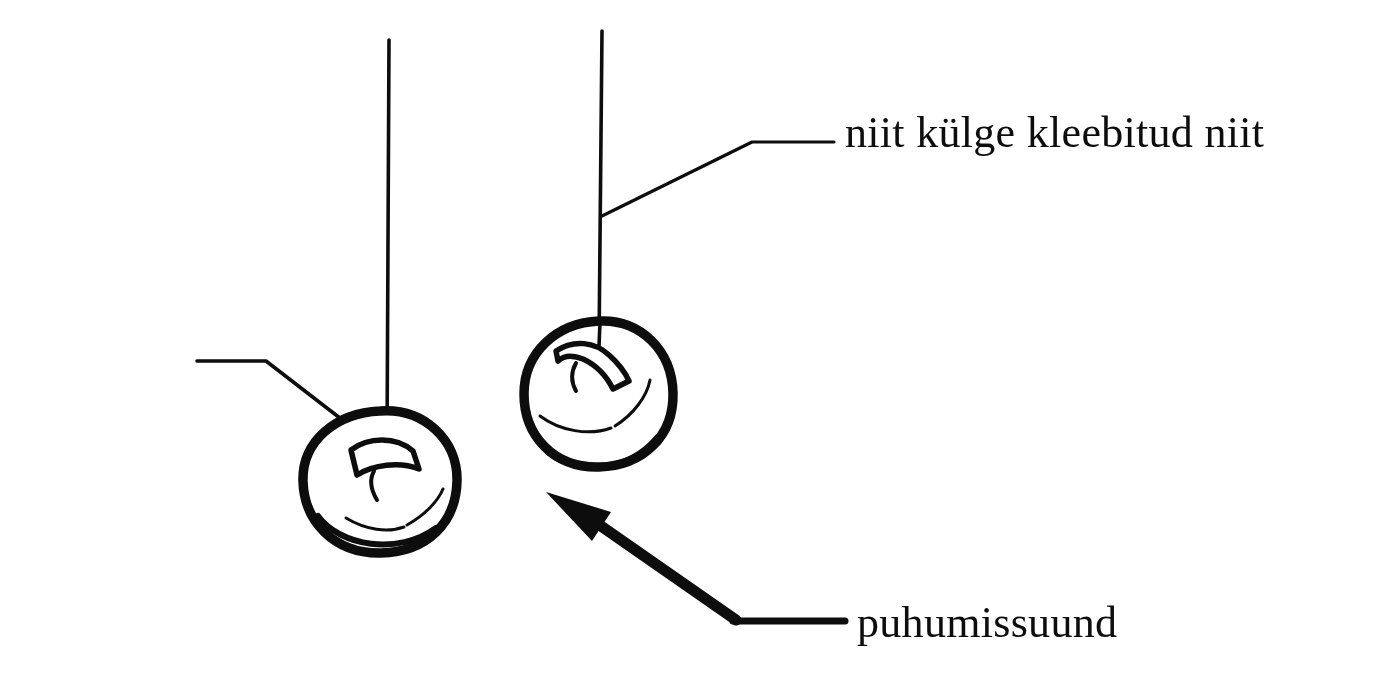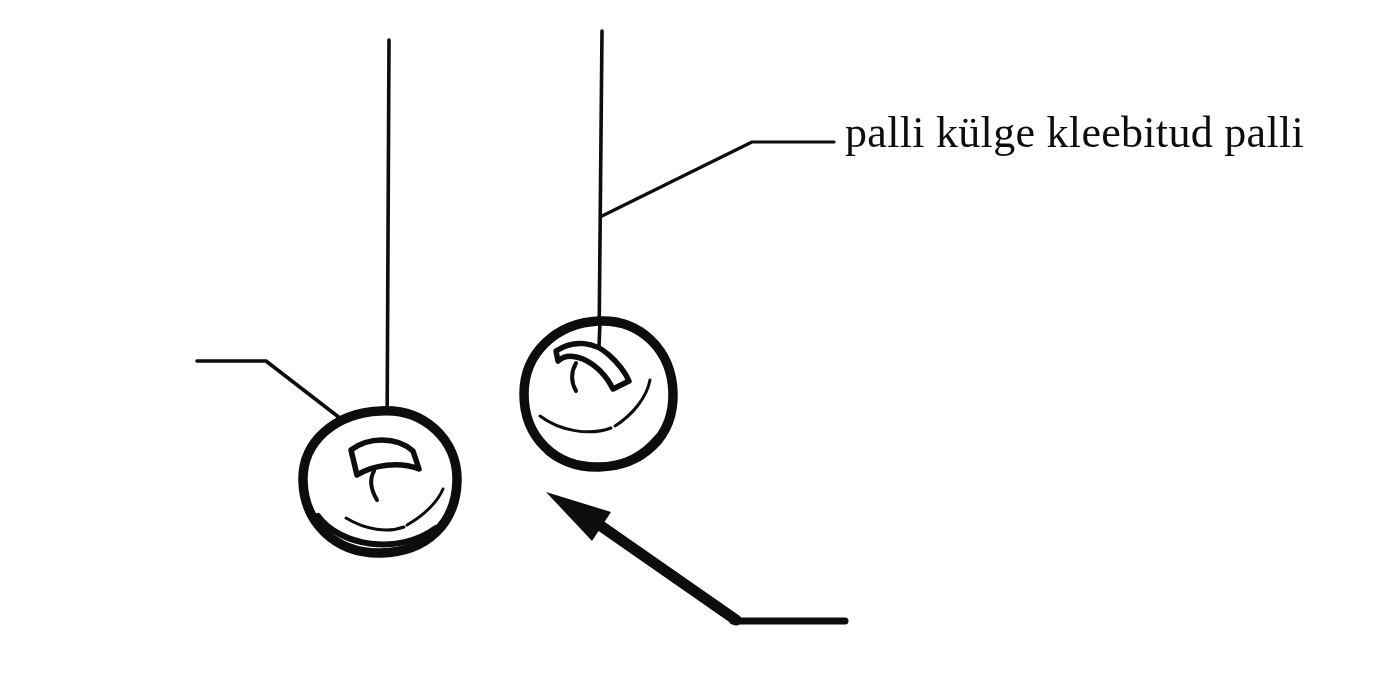--- a/index.html
+++ b/index.html
@@ -71,15 +71,16 @@
       <path d="M 576 363 C 571 372, 571 382, 576 391" stroke-width="4"></path>
     </g>
 
     <g>
       <line x1="845" y1="621" x2="733" y2="621" stroke-width="7"></line>
       <line x1="736" y1="620" x2="578" y2="510" stroke-width="11"></line>
       <polygon points="546,492 611,512 592,541" fill="#0d0d0d" stroke="none"></polygon>
     </g>
   </svg>
 
-  <div class="lbl lbl-niit">palli külge kleebitud palli</div>
+  <div class="lbl lbl-niit">niit külge kleebitud niit</div>
+  <div class="lbl lbl-puhumis">puhumissuund</div>
 
 </div>
 
 </body></html>

